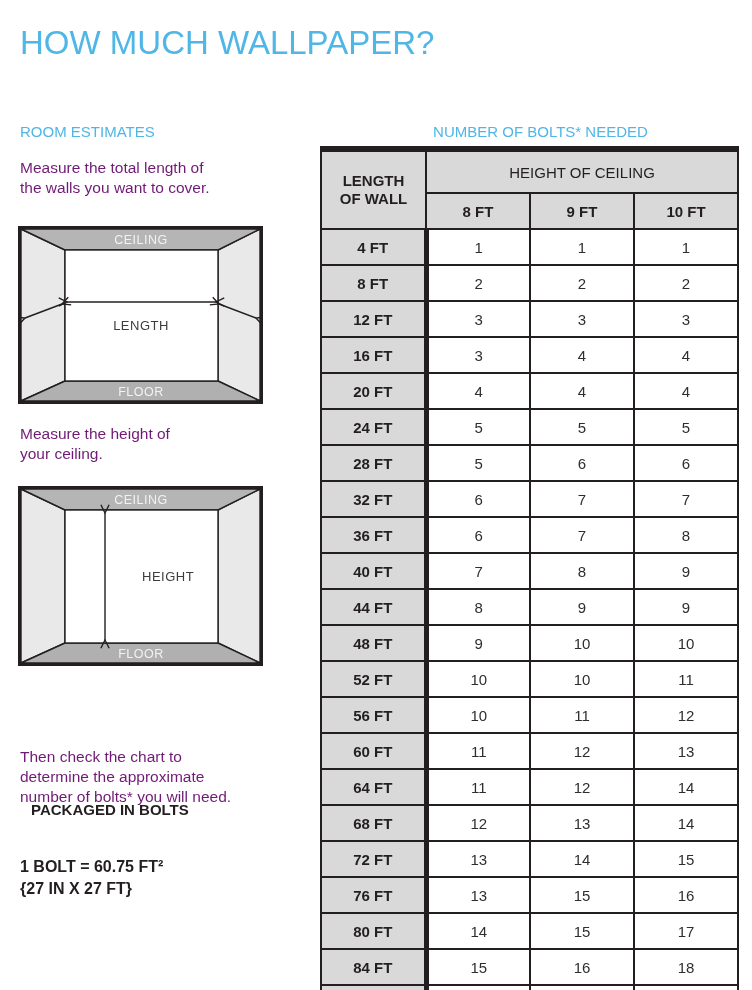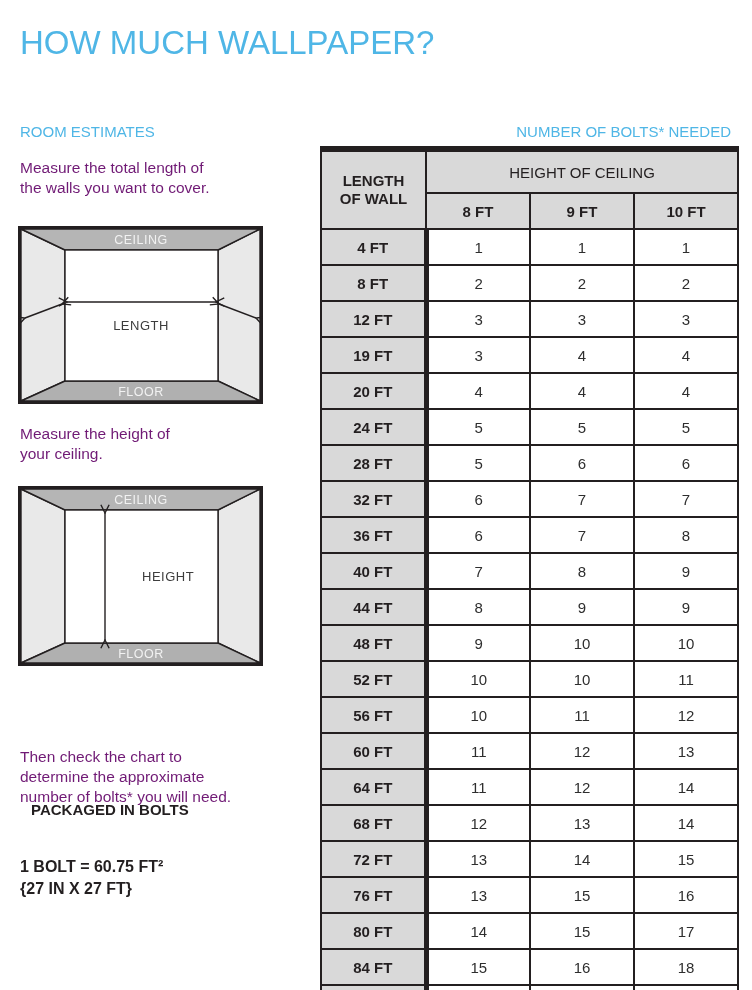--- a/index.html
+++ b/index.html
@@ -20,21 +20,21 @@
     position:absolute;left:20px;top:12px;
     font-size:33px;font-weight:400;letter-spacing:0;
     color:var(--accent);
     margin-top:12px;
   }
   .section-heading{
     position:absolute;top:123px;
     font-size:15px;font-weight:400;color:var(--accent);
   }
   .heading-left{left:20px;}
-  .heading-right{left:314px;width:417px;text-align:right;}
+  .heading-right{left:332px;width:417px;text-align:center;}
   .copy{
     position:absolute;left:20px;width:280px;
     font-size:15.5px;line-height:20px;color:#701a75;
     white-space:pre-line;
   }
   .copy-1{top:158px;}
   .copy-2{top:424px;}
   .copy-3{top:703px;margin-top:44px;}
   .diagram{position:absolute;left:18px;}
   .diagram-1{top:226px;}
@@ -189,21 +189,21 @@
           <td>2</td>
           <td>2</td>
         </tr>
         <tr>
           <th class="col-length">12 FT</th>
           <td>3</td>
           <td>3</td>
           <td>3</td>
         </tr>
         <tr>
-          <th class="col-length">19 FT</th>
+          <th class="col-length">16 FT</th>
           <td>3</td>
           <td>4</td>
           <td>4</td>
         </tr>
         <tr>
           <th class="col-length">20 FT</th>
           <td>4</td>
           <td>4</td>
           <td>4</td>
         </tr>

